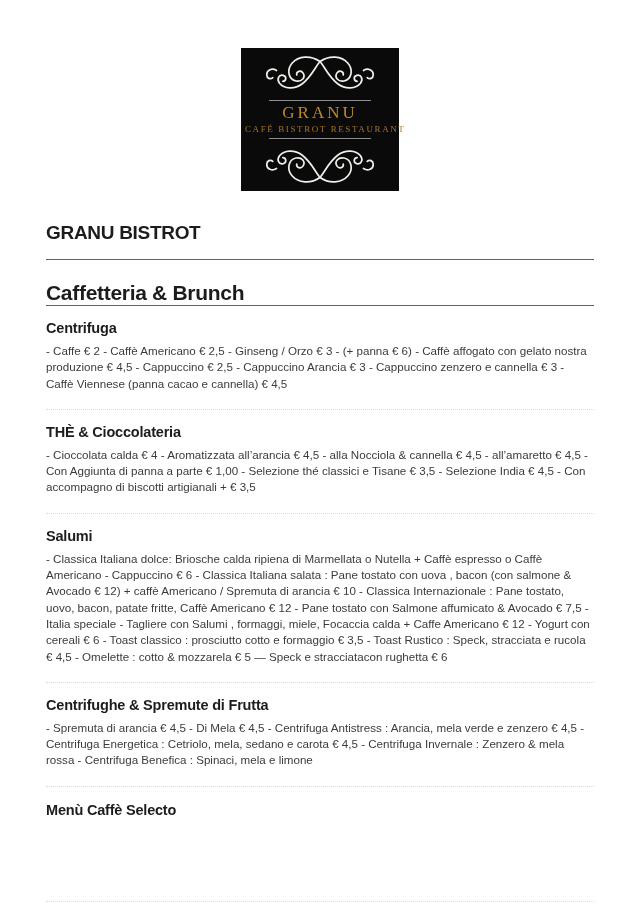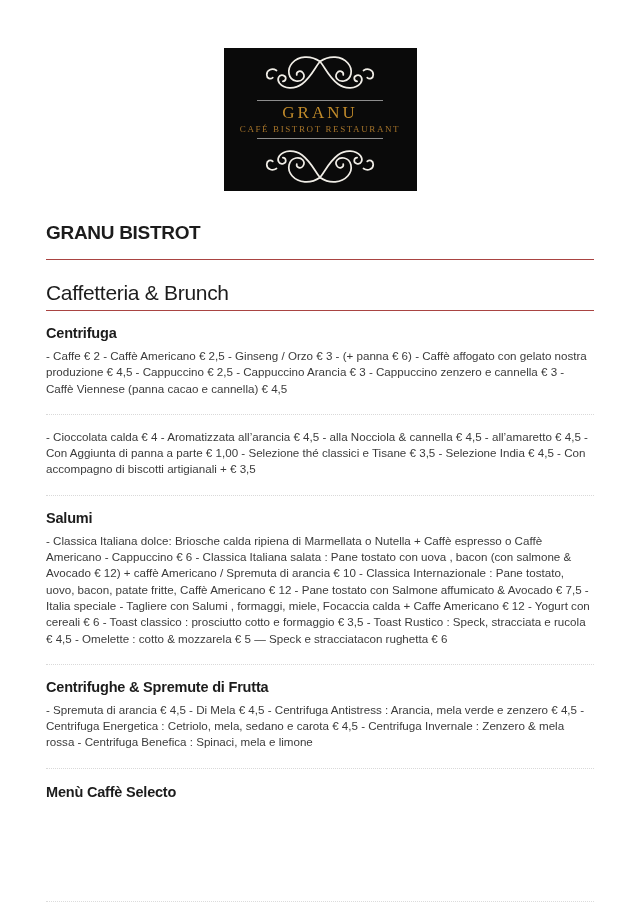--- a/index.html
+++ b/index.html
@@ -6,21 +6,21 @@
   html,body { background:#ffffff; }
   body {
     width:640px; height:905px;
     font-family:"Liberation Sans", sans-serif;
     position:relative; overflow:hidden;
   }
   .page { width:640px; height:905px; position:relative; background:#fff; }
 
   
   .logo-box {
-    width:193px; height:143px;
+    width:158px; height:143px;
     margin:48px auto 0 auto;
     background:#0a0a0a;
     display:flex; flex-direction:column; align-items:center; justify-content:space-between;
     padding:6px 4px;
   }
   .logo-flourish { width:150px; height:42px; flex:0 0 auto; }
   .logo-flourish.flip { transform:scaleY(-1); }
   .logo-center { text-align:center; width:100%; }
   .logo-rule { height:1px; background:#8d8d8d; width:68%; margin:2px auto; }
   .logo-name {
@@ -42,23 +42,22 @@
   }
   .content { margin:0 46px; width:548px; }
   .doc-title {
     margin-top:31px;
     font-size:19px; font-weight:bold; color:#1c1c1c; letter-spacing:-0.3px;
     border-bottom:1px solid #a94442;
     padding-bottom:15px;
   }
   .doc-subtitle {
     margin-top:21px;
-    font-size:21px; font-weight:normal; color:#1c1c1c; letter-spacing:-0.3px;
+    font-size:21px; font-weight:bold; color:#1c1c1c; letter-spacing:-0.3px;
     border-bottom:1px solid #a94442;
-    padding-bottom:5px;
   }
 
   
   .section { padding:14px 0 17px 0; }
   .section + .section { border-top:1px dotted #d9d9d9; }
   .section h3 {
     font-size:14.5px; font-weight:bold; color:#1c1c1c; letter-spacing:-0.2px;
     margin-bottom:7px;
   }
   .section p {
@@ -122,20 +121,21 @@
   <div class="content">
     <div class="doc-title">GRANU BISTROT</div>
     <div class="doc-subtitle">Caffetteria &amp; Brunch</div>
 
     <div class="section">
       <h3>Centrifuga</h3>
       <p>- Caffe € 2 - Caffè Americano € 2,5 - Ginseng / Orzo € 3 - (+ panna € 6) - Caffè affogato con gelato nostra produzione € 4,5 - Cappuccino € 2,5 - Cappuccino Arancia € 3 - Cappuccino zenzero e cannella € 3 - Caffè Viennese (panna cacao e cannella) € 4,5</p>
     </div>
 
     <div class="section">
+      <h3>THÈ &amp; Cioccolateria</h3>
       <p>- Cioccolata calda € 4 - Aromatizzata all’arancia € 4,5 - alla Nocciola &amp; cannella € 4,5 - all’amaretto € 4,5 - Con Aggiunta di panna a parte € 1,00 - Selezione thé classici e Tisane € 3,5 - Selezione India € 4,5 - Con accompagno di biscotti artigianali + € 3,5</p>
     </div>
 
     <div class="section">
       <h3>Salumi</h3>
       <p>- Classica Italiana dolce: Briosche calda ripiena di Marmellata o Nutella + Caffè espresso o Caffè Americano - Cappuccino € 6 - Classica Italiana salata : Pane tostato con uova , bacon (con salmone &amp; Avocado € 12) + caffè Americano / Spremuta di arancia € 10 - Classica Internazionale : Pane tostato, uovo, bacon, patate fritte, Caffè Americano € 12 - Pane tostato con Salmone affumicato &amp; Avocado € 7,5 - Italia speciale - Tagliere con Salumi , formaggi, miele, Focaccia calda + Caffe Americano € 12 - Yogurt con cereali € 6 - Toast classico : prosciutto cotto e formaggio € 3,5 - Toast Rustico : Speck, stracciata e rucola € 4,5 - Omelette : cotto &amp; mozzarela € 5 — Speck e stracciatacon rughetta € 6</p>
     </div>
 
     <div class="section">
       <h3>Centrifughe &amp; Spremute di Frutta</h3>

